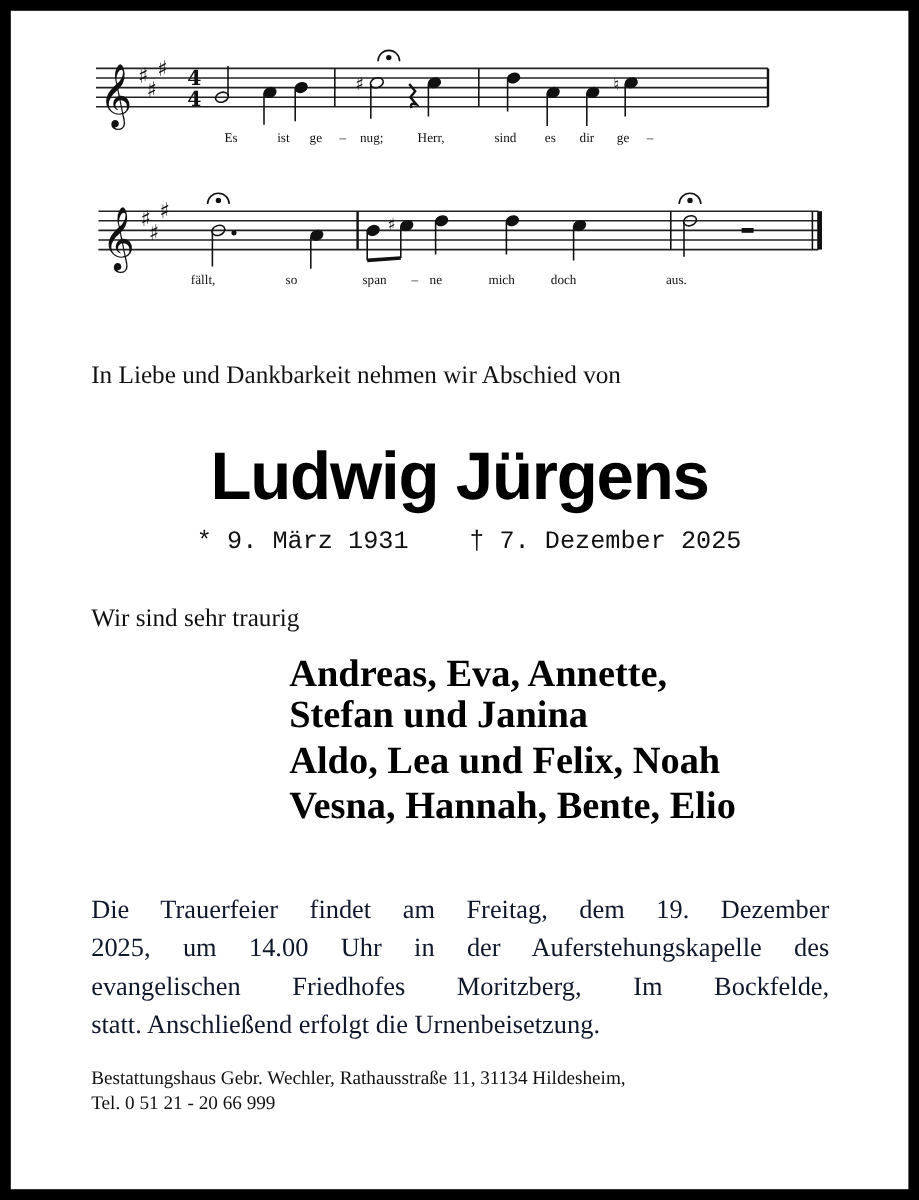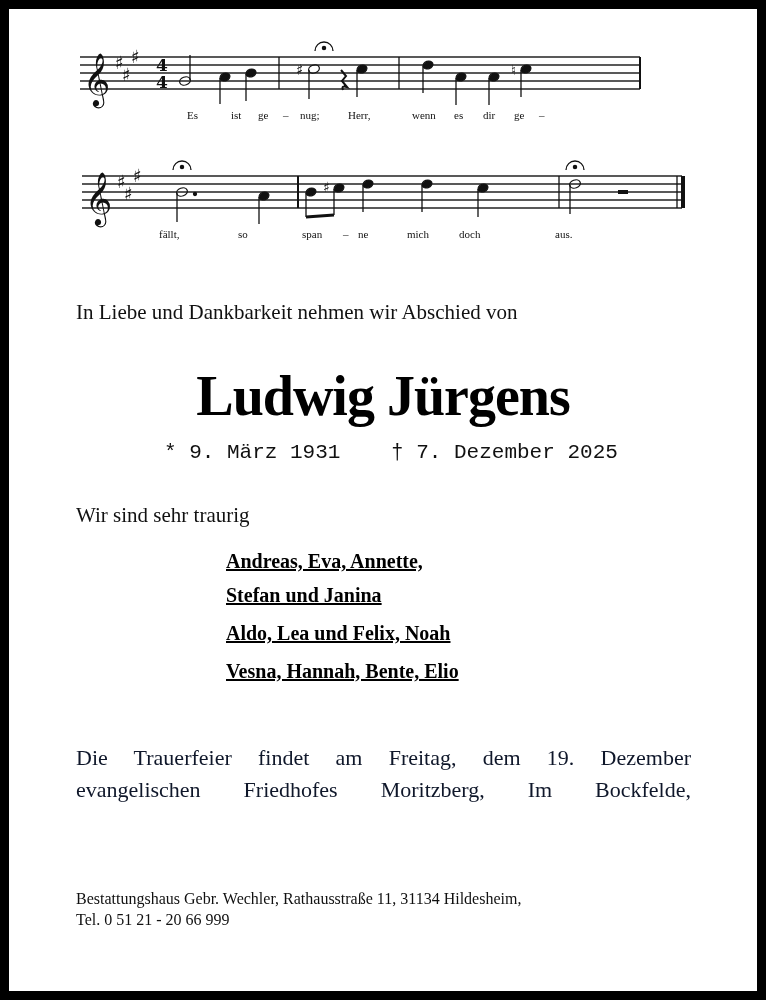--- a/index.html
+++ b/index.html
@@ -14,35 +14,35 @@
       position: absolute; font-family: "Liberation Serif", serif;
       font-size: 11px; color: #111; white-space: nowrap;
     }
     .intro {
       position: absolute; left: 67px; top: 291px;
       font-family: "Liberation Serif", serif; font-size: 21px; color: #111;
       white-space: nowrap;
     }
     .name {
       position: absolute; left: 0; width: 748px; top: 355px; text-align: center;
-      font-family: Liberation Serif, serif; font-weight: bold; font-size: 56px;
+      font-family: Liberation Sans, sans-serif; font-weight: bold; font-size: 56px;
       letter-spacing: -1px; color: #000; white-space: nowrap;
     }
     .dates {
       position: absolute; top: 432px; font-family: Liberation Mono, monospace;
       font-size: 21px; color: #111; white-space: nowrap;
     }
     .mourn-intro {
       position: absolute; left: 67px; top: 494px;
       font-family: "Liberation Serif", serif; font-size: 21px; color: #111;
     }
     .family {
-      position: absolute; left: 217px; top: 535px;
+      position: absolute; left: 232px; top: 535px;
       font-family: "Liberation Serif", serif; font-weight: bold;
-      font-size: 20px; line-height: 34px; color: #000; text-decoration: underline;
+      font-size: 32px; line-height: 34px; color: #000;
     }
     .family .group { margin-bottom: 4px; }
     .family .line { display: block; white-space: nowrap; }
     .ceremony {
       position: absolute; left: 67px; top: 733px; width: 615px;
       font-family: "Liberation Serif", serif; font-size: 22px; line-height: 32px;
       color: #0f172a; text-align: justify;
     }
     .ceremony .line { display: block; white-space: nowrap; text-align-last: justify; }
     .ceremony .line.last { text-align-last: left; }
@@ -183,21 +183,21 @@
       <rect x="672" y="167" width="4" height="32" stroke="none"></rect>
     </g>
   </svg>
 
   <span class="lyric" style="left:178px;top:100px;">Es</span>
   <span class="lyric" style="left:222px;top:100px;">ist</span>
   <span class="lyric" style="left:249px;top:100px;">ge</span>
   <span class="lyric" style="left:274px;top:100px;">–</span>
   <span class="lyric" style="left:291px;top:100px;">nug;</span>
   <span class="lyric" style="left:339px;top:100px;text-align:right;">Herr,</span>
-  <span class="lyric" style="left:403px;top:100px;">wenn</span>
+  <span class="lyric" style="left:403px;top:100px;">sind</span>
   <span class="lyric" style="left:445px;top:100px;">es</span>
   <span class="lyric" style="left:474px;top:100px;">dir</span>
   <span class="lyric" style="left:505px;top:100px;">ge</span>
   <span class="lyric" style="left:530px;top:100px;">–</span>
 
   <span class="lyric" style="left:150px;top:219px;">fällt,</span>
   <span class="lyric" style="left:229px;top:219px;">so</span>
   <span class="lyric" style="left:293px;top:219px;">span</span>
   <span class="lyric" style="left:334px;top:219px;">–</span>
   <span class="lyric" style="left:349px;top:219px;">ne</span>
@@ -221,20 +221,22 @@
     <div class="group">
       <span class="line">Aldo, Lea und Felix, Noah</span>
     </div>
     <div class="group">
       <span class="line">Vesna, Hannah, Bente, Elio</span>
     </div>
   </div>
 
   <div class="ceremony">
     <span class="line">Die Trauerfeier findet am Freitag, dem 19. Dezember</span>
+    <span class="line">2025, um 14.00 Uhr in der Auferstehungskapelle des</span>
     <span class="line">evangelischen Friedhofes Moritzberg, Im Bockfelde,</span>
+    <span class="line last">statt. Anschließend erfolgt die Urnenbeisetzung.</span>
   </div>
 
   <div class="undertaker">
     <span class="line">Bestattungshaus Gebr. Wechler, Rathausstraße 11, 31134 Hildesheim,</span>
     <span class="line">Tel. 0 51 21 - 20 66 999</span>
   </div>
 </div>
 
 </body></html>

